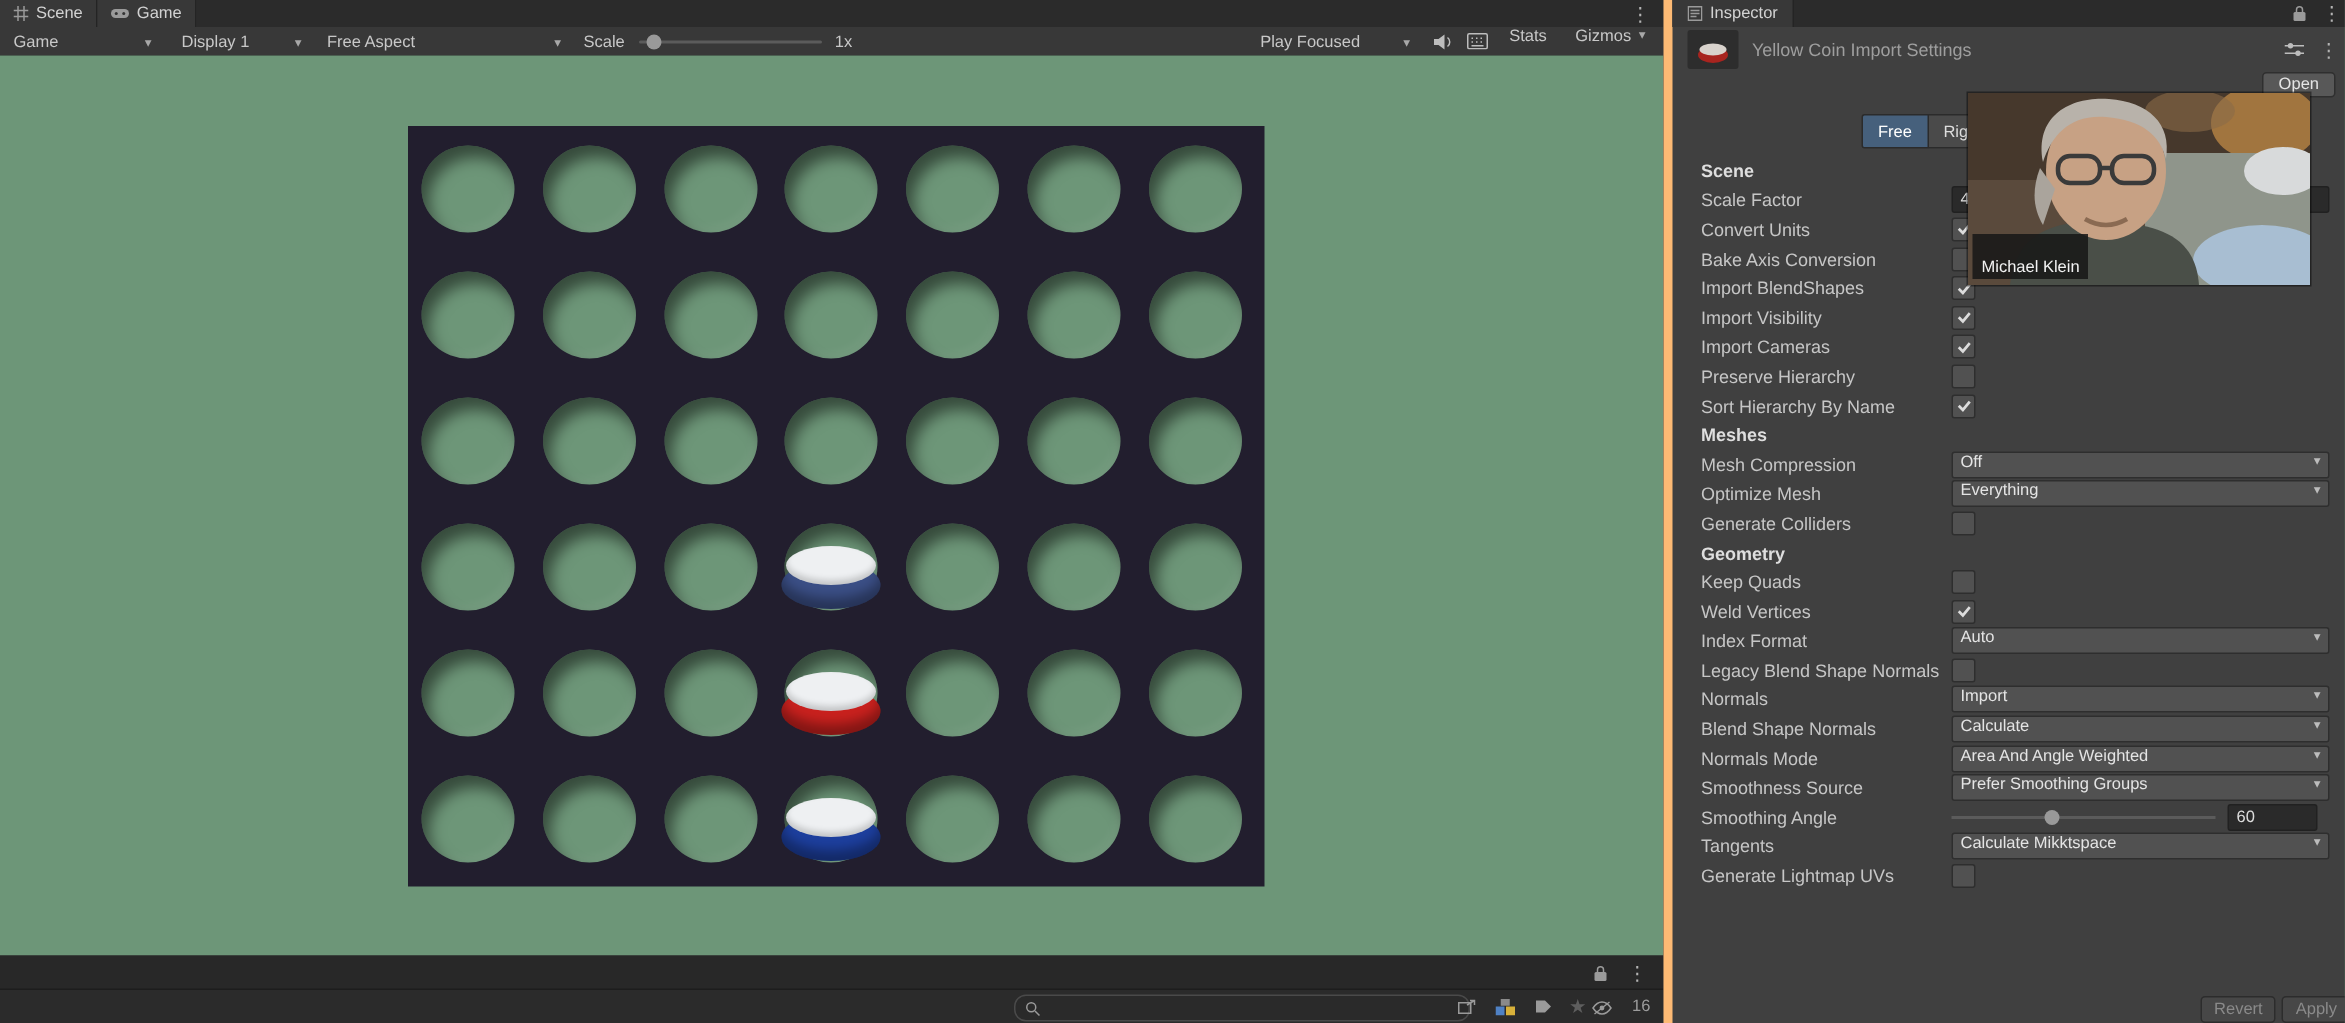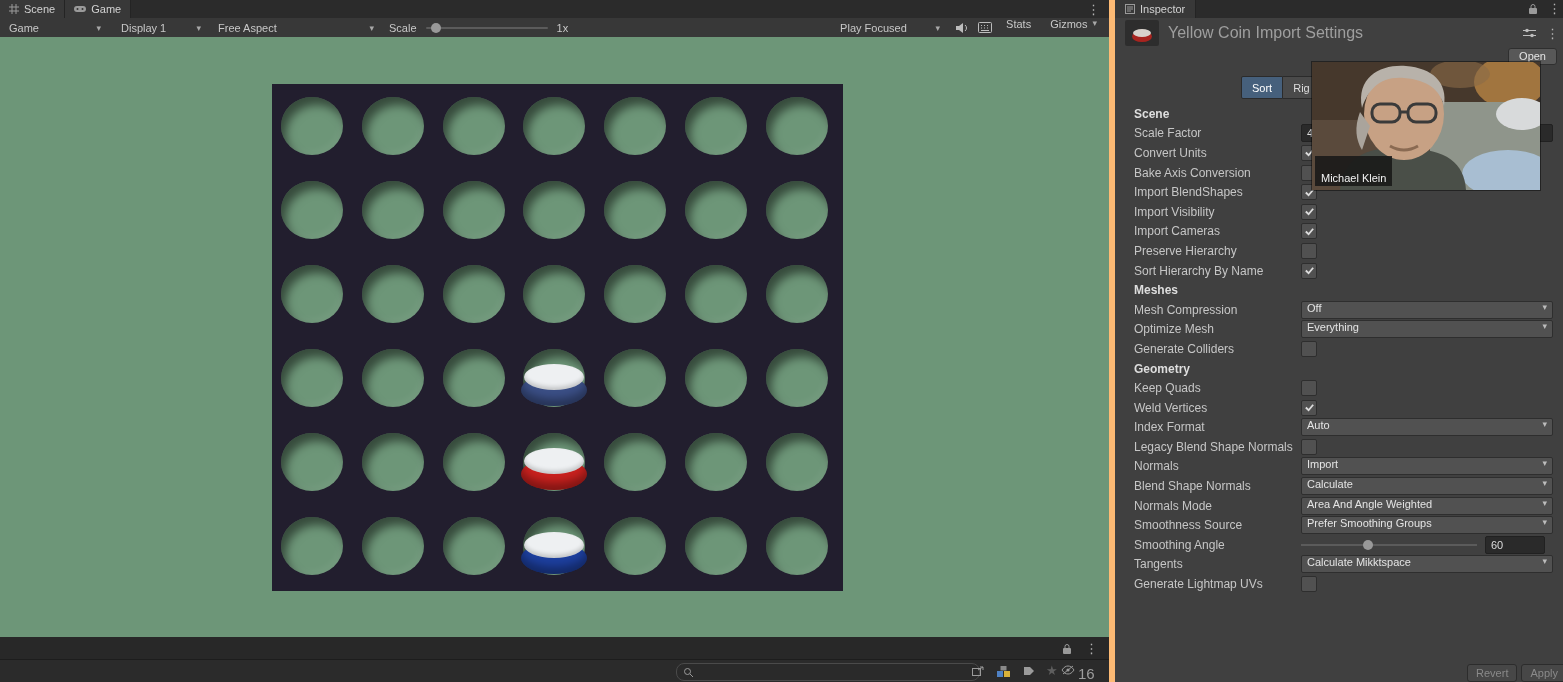--- a/index.html
+++ b/index.html
@@ -38,33 +38,33 @@
         box-shadow:inset 0 -3px 4px rgba(0,0,0,.18)}
 
   .strip{position:absolute;left:0;top:637px;right:0;height:45px;background:#282828}
   .strip-head{position:absolute;right:11px;top:5px;display:flex;gap:13px;align-items:center}
   .strip-bar{position:absolute;left:0;right:0;top:22px;height:23px;border-top:1px solid #1d1d1d;background:#2b2b2b}
   .search{position:absolute;left:676px;top:3px;width:290px;height:16px;background:#2a2a2a;
         border:1px solid #4a4a4a;border-radius:8px;display:flex;align-items:center;gap:4px;padding:0 6px}
   .search input{flex:1;background:transparent;border:none;outline:none;color:#ddd;font-size:11px;font-family:inherit}
   .strip-icon{position:absolute;top:6px}
   .star-icon{position:absolute;left:1046px;top:3px;color:#5e5e5e;font-size:13px}
-  .counter{position:absolute;left:1061px;top:5px;display:flex;align-items:flex-start;gap:3px;color:#9c9c9c;font-size:15px}
+  .counter{position:absolute;left:1061px;top:5px;display:flex;align-items:flex-end;gap:13px;color:#9c9c9c;font-size:11px}
 
   
   .inspector{position:absolute;left:1109px;top:0;width:454px;height:682px;background:#404040;border-left:6px solid #fdba74}
   .insp-tabbar{position:absolute;top:0;left:0;right:0;height:18px;background:#2b2b2b;display:flex}
   .insp-tab{display:flex;align-items:center;gap:5px;background:#383838;padding:0 10px;font-size:11px;
         border-right:1px solid #242424;color:#d2d2d2}
   .insp-tb-right{position:absolute;right:8px;top:2px;display:flex;gap:10px;align-items:center}
   .insp-header{position:absolute;top:18px;left:0;right:0;height:30px;display:flex;align-items:center;gap:9px;padding:0 10px}
   .thumb{width:34px;height:26px;background:#2d2d2d;border-radius:2px;position:relative;flex:none}
   .thumb-rim{position:absolute;left:7px;top:11px;width:20px;height:11px;border-radius:50%;background:#a8241f}
   .thumb-top{position:absolute;left:8px;top:9px;width:18px;height:8px;border-radius:50%;background:#d8d2cc}
-  .insp-title{color:#9e9e9e;font-size:16px;white-space:nowrap}
+  .insp-title{color:#9e9e9e;font-size:12px;white-space:nowrap}
   .hdr-icons{margin-left:auto;display:flex;gap:10px;align-items:center}
   .open-row{position:absolute;top:46px;right:12px}
   .open-btn{background:#585858;border:1px solid #2f2f2f;border-radius:3px;color:#e4e4e4;font-size:11px;
         height:17px;padding:0 10px;font-family:inherit;cursor:default}
   .insp-tabs{position:absolute;top:76px;left:126px;display:flex}
   .insp-tab-btn{height:21px;display:flex;align-items:center;padding:0 10px;font-size:11px;background:#4a4a4a;
         border:1px solid #2b2b2b;border-left:none;color:#ddd}
   .insp-tab-btn:first-child{border-left:1px solid #2b2b2b;border-radius:2px 0 0 2px}
   .insp-tab-btn.selected{background:var(--accent-blue,#46607c);color:#fff}
   .insp-props{position:absolute;top:104px;left:0;right:0}
@@ -319,21 +319,21 @@
       </span>
       <span class="kebab">⋮</span>
     </span>
   </div>
 
   <div class="open-row">
     <button class="open-btn">Open</button>
   </div>
 
   <div class="insp-tabs">
-      <div class="insp-tab-btn selected">Sort</div>
+      <div class="insp-tab-btn selected">Free</div>
       <div class="insp-tab-btn">Rig</div>
     </div>
 
   <div class="insp-props">
       <div class="prop-row prop-header">
         <span class="prop-label">Scene</span>
       </div>
       <div class="prop-row">
         <span class="prop-label">Scale Factor</span>
         <span class="prop-ctrl">

